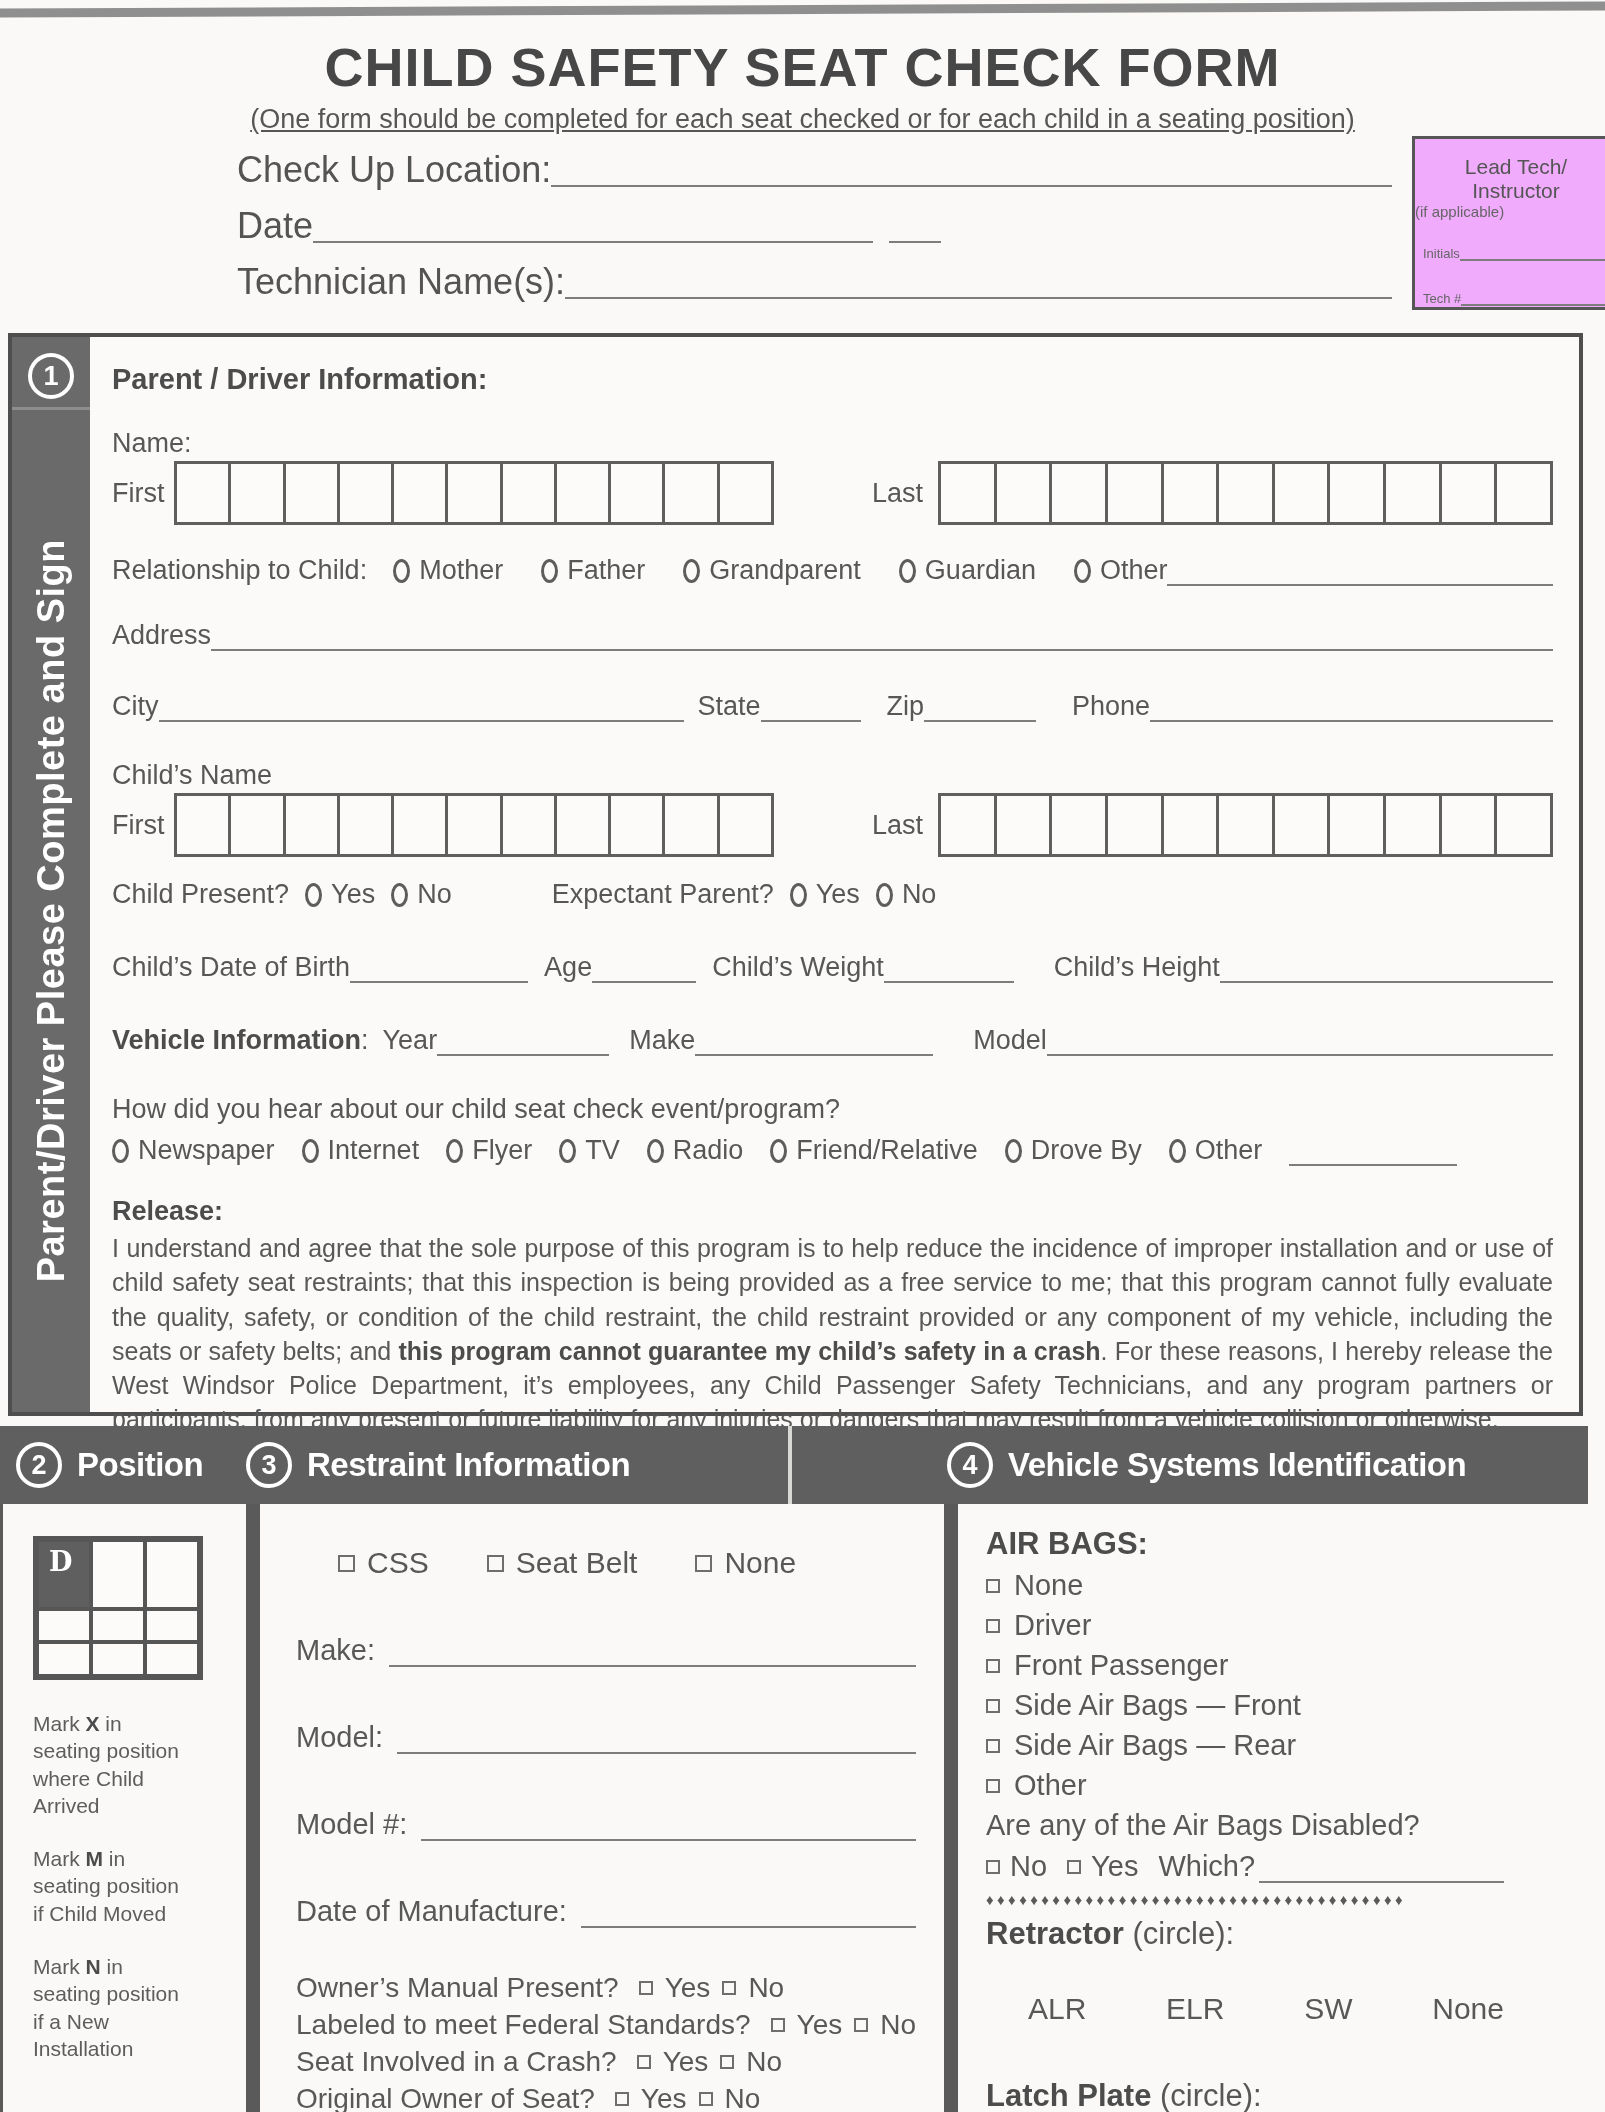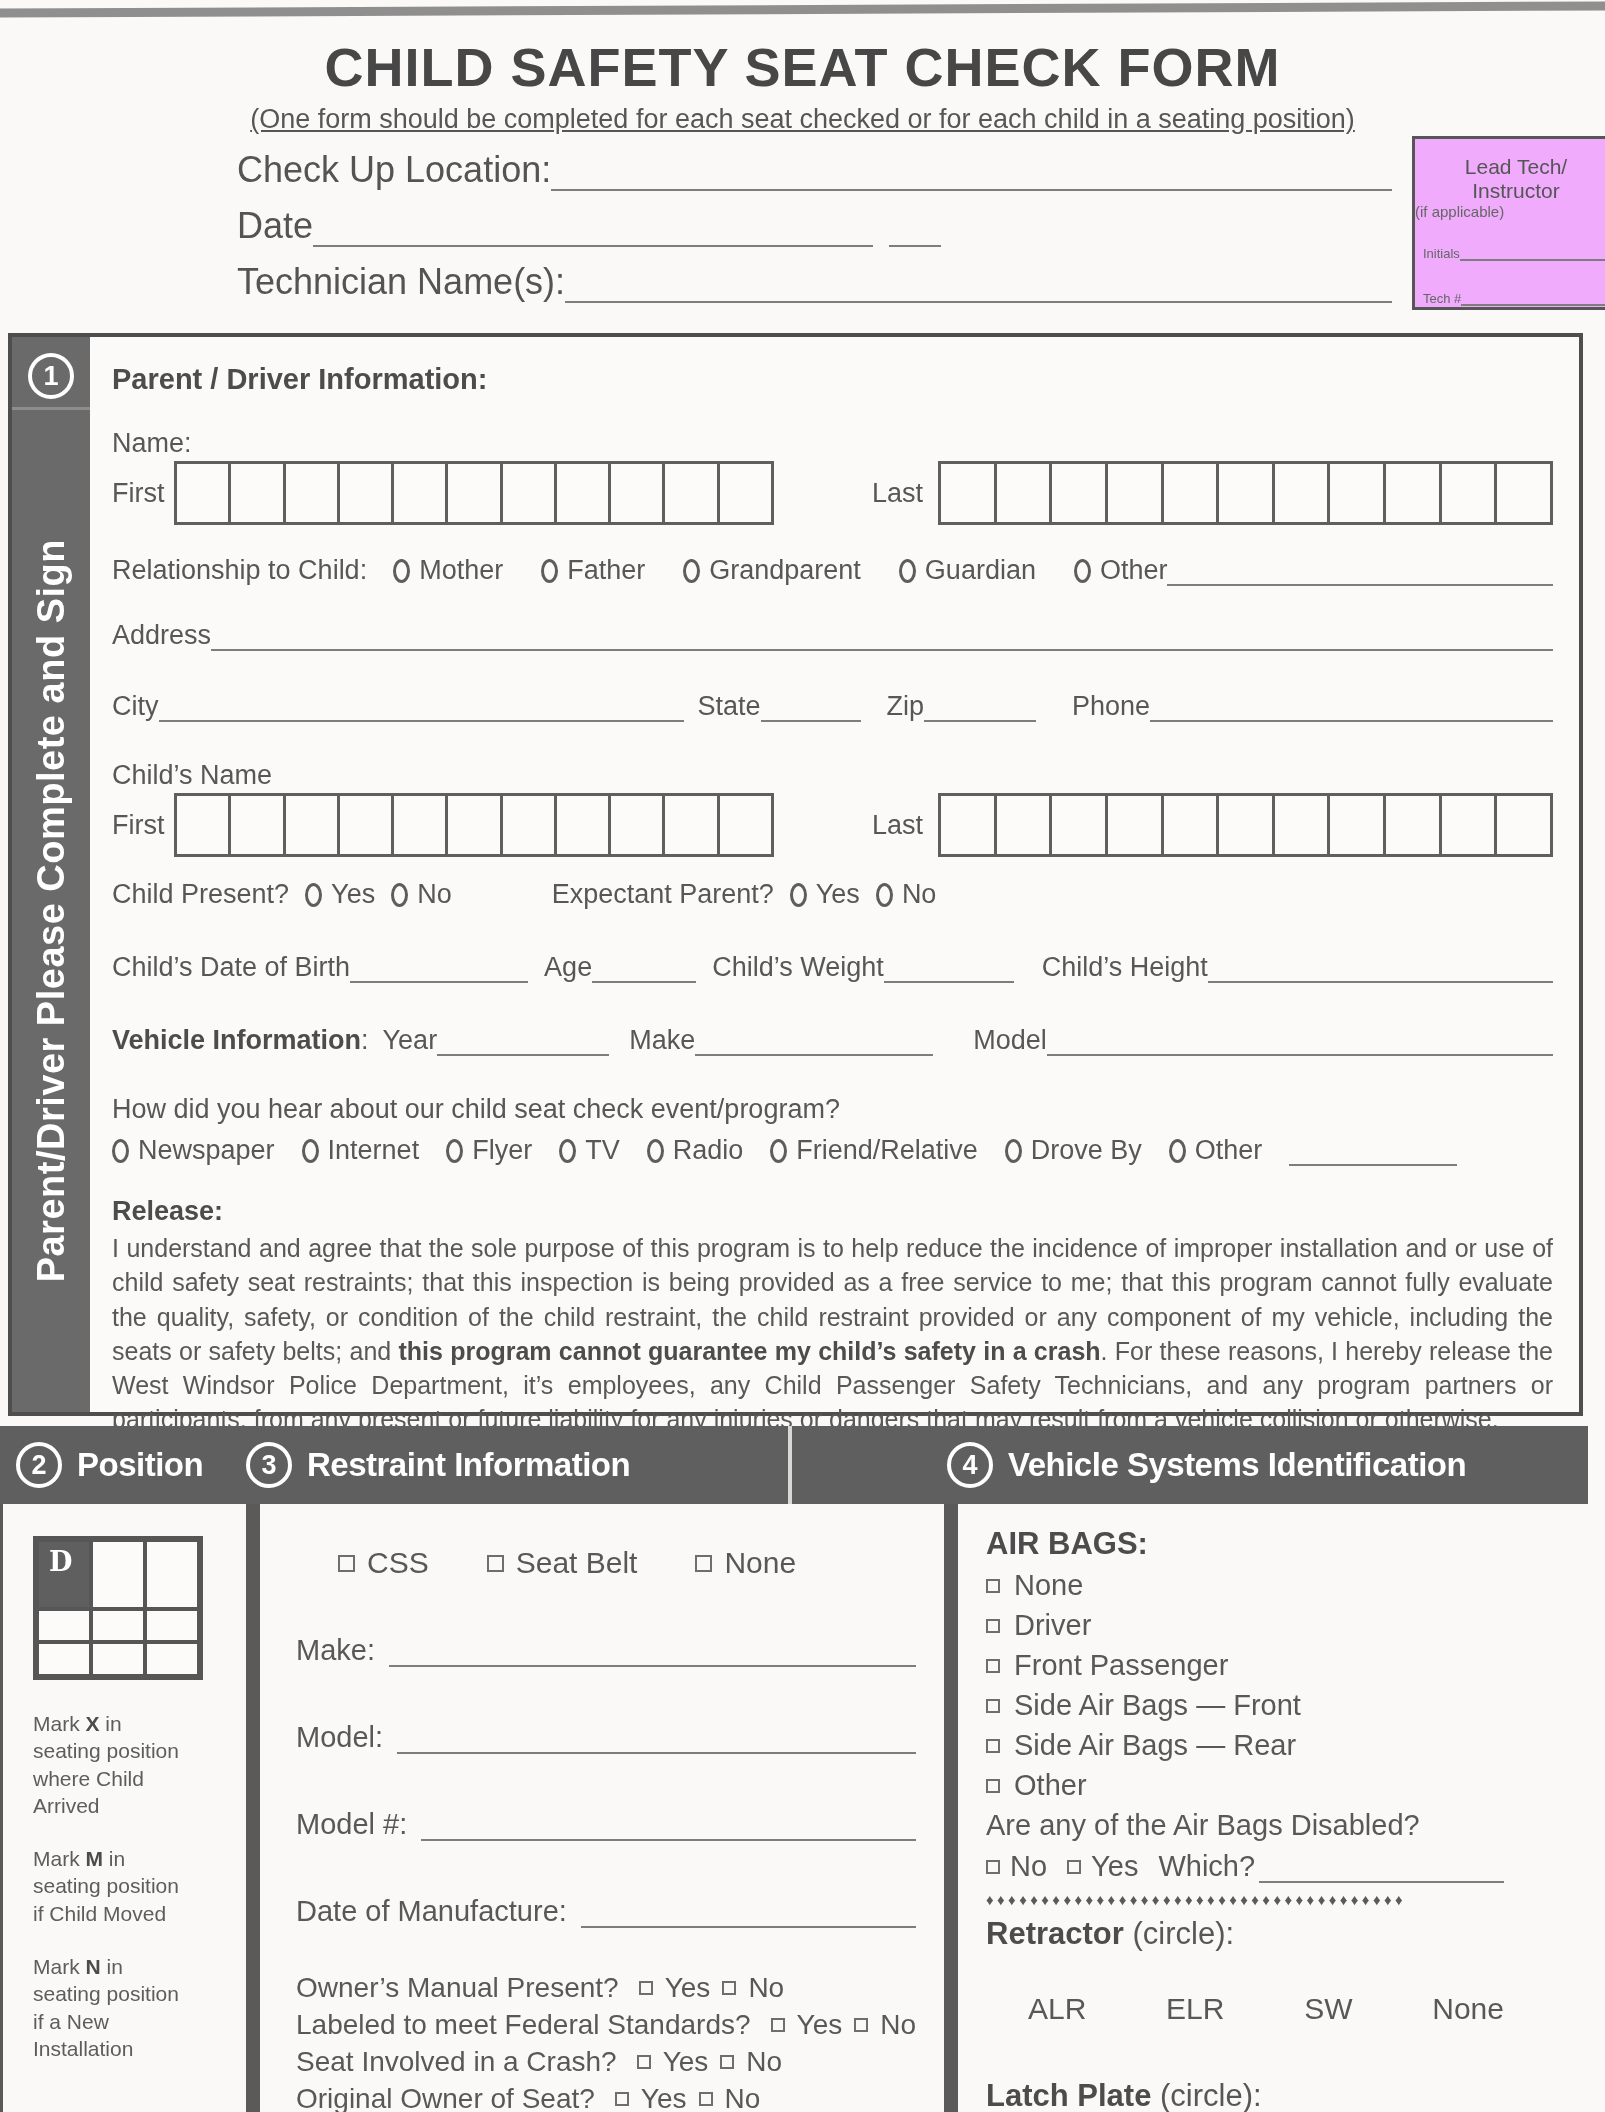--- a/index.html
+++ b/index.html
@@ -10,21 +10,21 @@
   html,body{background:#fff;}
   body{font-family:"Liberation Sans",sans-serif;color:var(--ink);}
   .page{position:relative;width:1605px;height:2112px;background:var(--paper);overflow:hidden;}
   .scan-top{position:absolute;top:5px;left:-10px;width:1630px;height:9px;background:#8f8f8f;transform:rotate(-0.25deg);}
 
   
   .hdr{padding-top:36px;}
   .title{text-align:center;font-size:54px;font-weight:bold;color:#474747;letter-spacing:1px;}
   .subtitle{text-align:center;font-size:27px;color:#565656;margin-top:6px;text-decoration:underline;}
   .hdr-fields{margin:14px 0 0 237px;width:1155px;font-size:36px;color:#545454;}
-  .hrow{display:flex;align-items:flex-end;margin-top:14px;}
+  .hrow{display:flex;align-items:flex-start;margin-top:14px;}
   .hrow .lbl{white-space:nowrap;}
   .ln{display:inline-block;border-bottom:2px solid var(--line);height:1.05em;}
   .ln.flx{flex:1;}
   .gap16{display:inline-block;width:16px;}
   .leadbox{position:absolute;top:136px;left:1412px;width:208px;height:174px;border:3px solid #565656;background:#f0abfc;padding-top:16px;}
   .leadbox .lt1{font-size:21px;text-align:center;color:#555;line-height:1.15;}
   .leadbox .lt2{font-size:15px;text-align:left;color:#666;}
   .leadbox .lrow{display:flex;align-items:flex-end;font-size:13px;color:#666;margin:0 8px;}
   .leadbox .lrow.r1{margin-top:26px;}
   .leadbox .lrow.r2{margin-top:30px;}
@@ -292,21 +292,21 @@
           </span>
       </div>
 
       <div class="dob-row">
         <span>Child’s Date of Birth</span>
         <span class="ln" style="width:178px;"></span>
         <span style="margin-left:16px;">Age</span>
         <span class="ln" style="width:104px;"></span>
         <span style="margin-left:16px;">Child’s Weight</span>
         <span class="ln" style="width:130px;"></span>
-        <span style="margin-left:28px;">Child’s Height</span>
+        <span style="margin-left:40px;">Child’s Height</span>
         <span class="ln flx"></span>
       </div>
 
       <div class="veh-row">
         <span class="b">Vehicle Information</span>
           <span>:</span>
         <span style="margin-left:14px;">Year</span>
         <span class="ln" style="width:172px;"></span>
         <span style="margin-left:20px;">Make</span>
         <span class="ln" style="width:238px;"></span>

